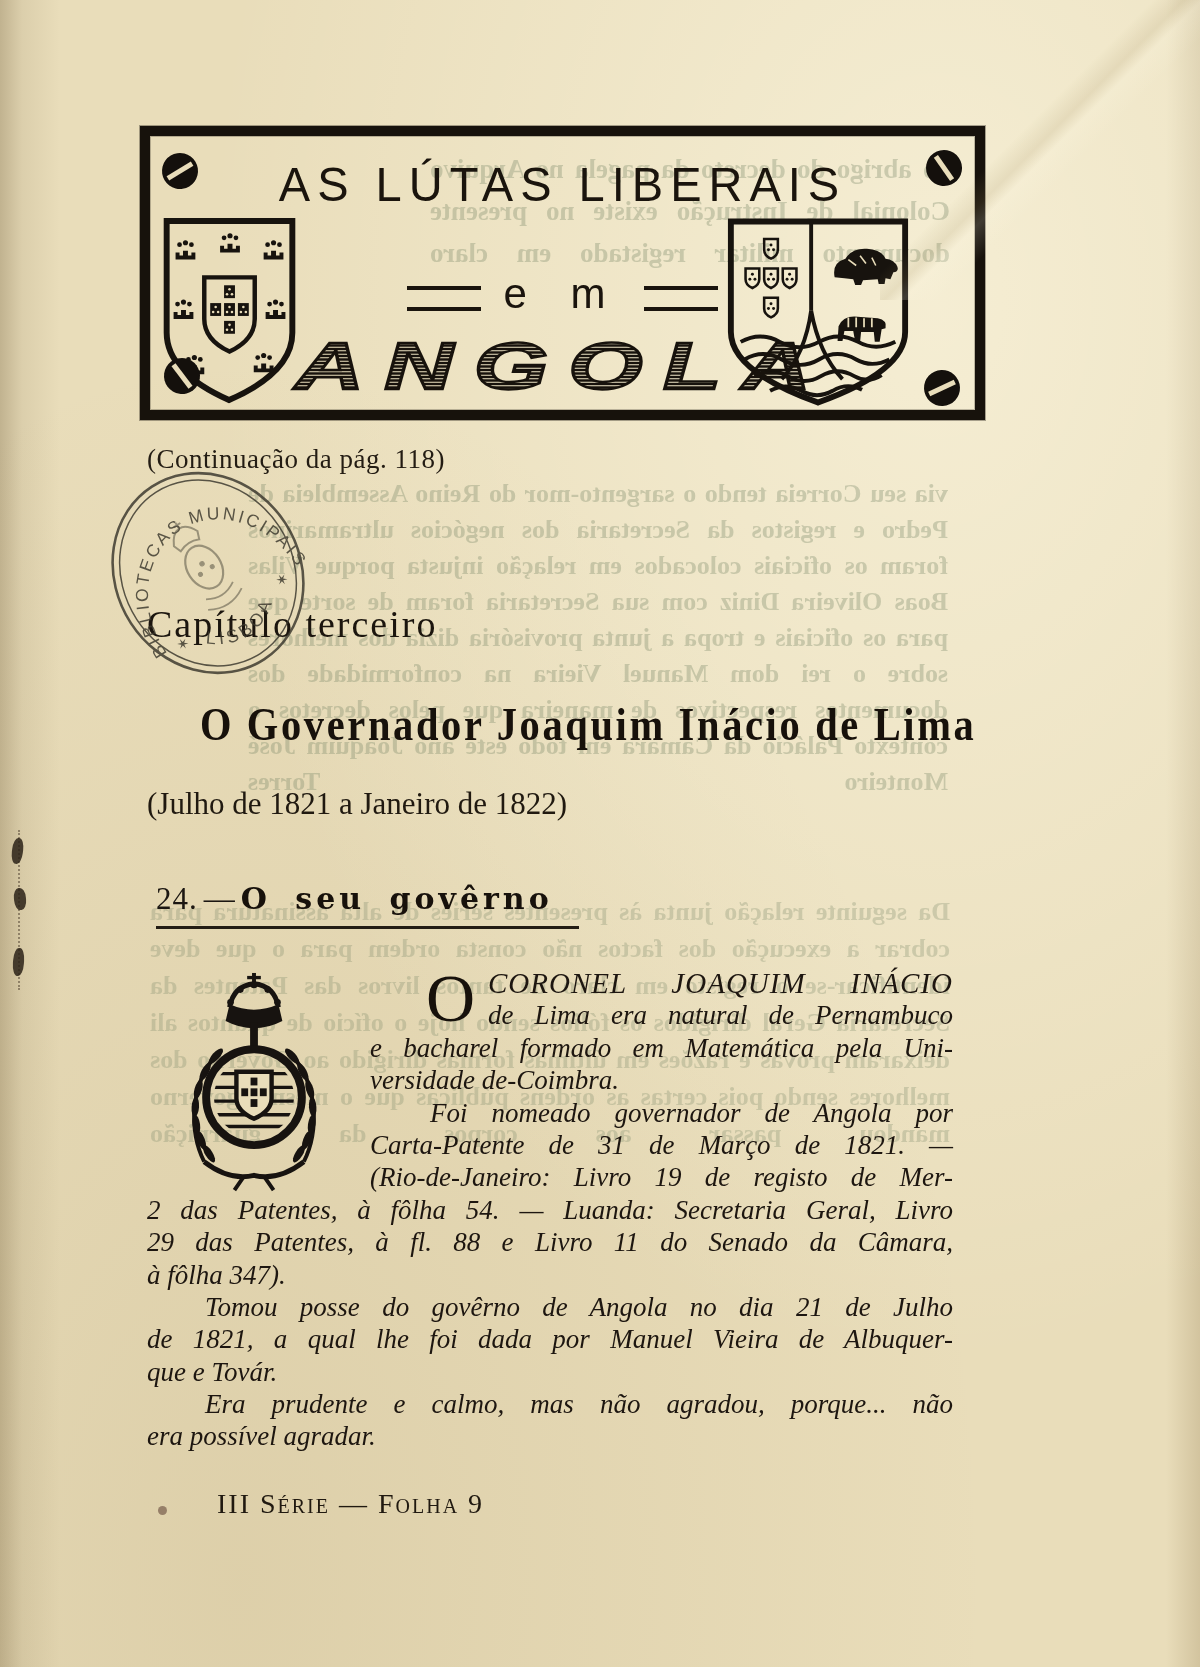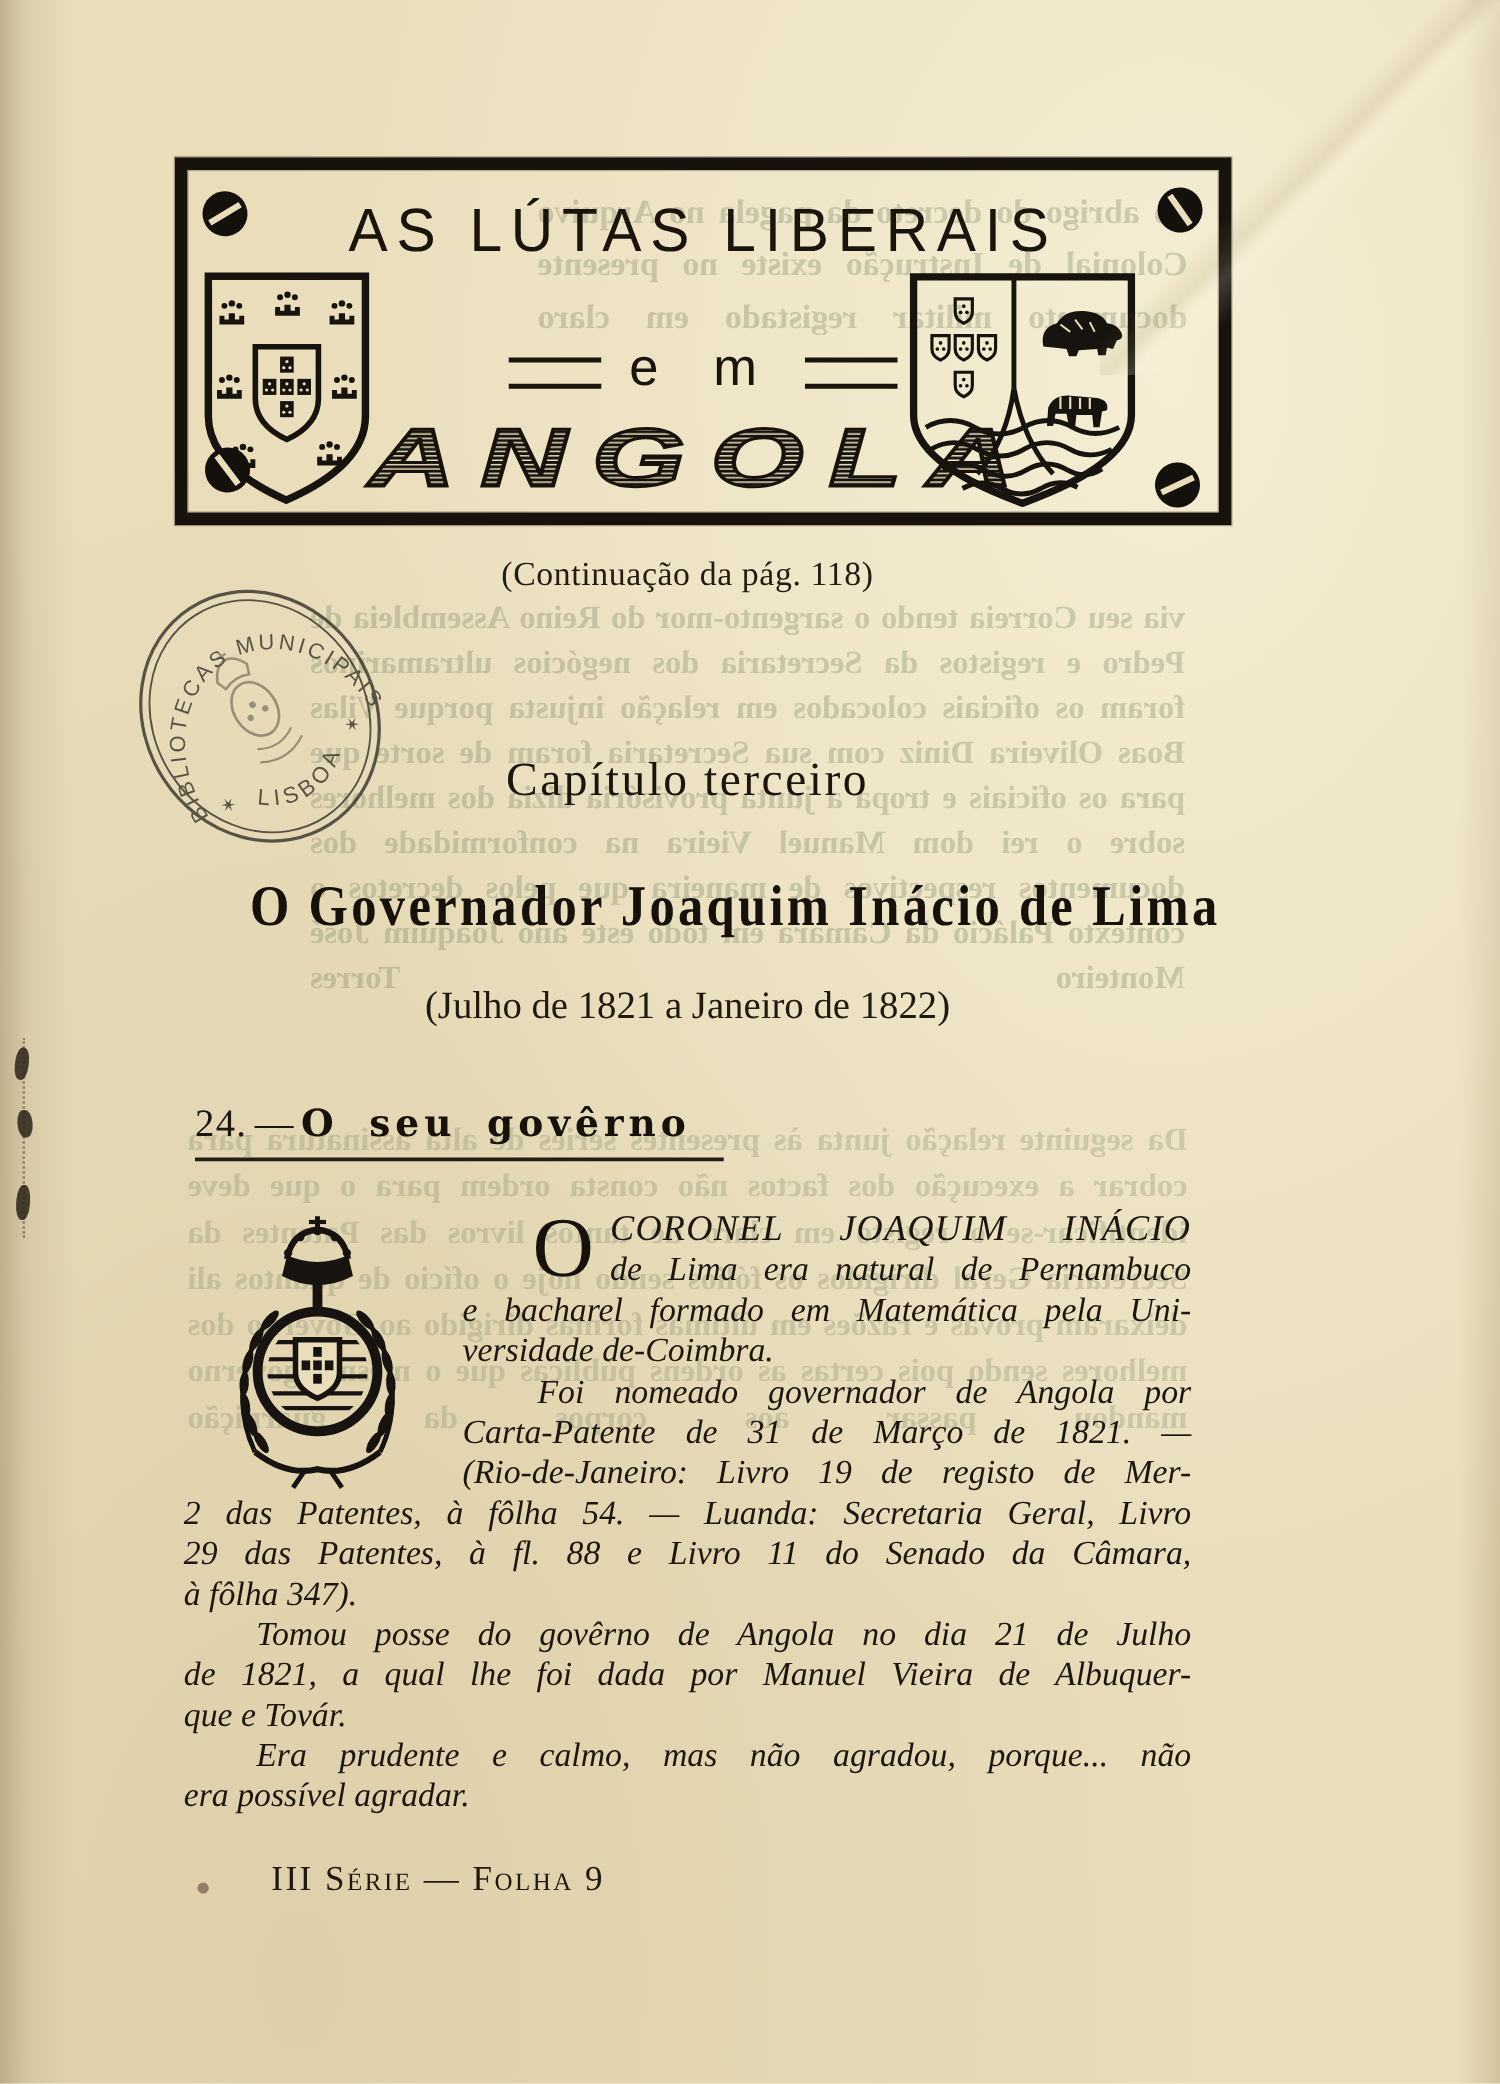--- a/index.html
+++ b/index.html
@@ -35,21 +35,21 @@
     color:#1a140d;margin-top:-8px;}
   .angola-svg{position:absolute;left:50%;transform:translateX(-50%);bottom:2px;z-index:3;}
   .shieldL{position:absolute;left:10px;top:80px;z-index:2;}
   .shieldR{position:absolute;left:575px;top:80px;z-index:2;}
   .screw{position:absolute;width:38px;height:38px;z-index:4;}
   .screw.tl{left:11px;top:16px;transform:rotate(14deg);}
   .screw.tr{right:12px;top:13px;transform:rotate(100deg);}
   .screw.bl{left:13px;bottom:15px;transform:rotate(98deg);}
   .screw.br{right:14px;bottom:3px;transform:rotate(20deg);}
   
-  .centerband{position:absolute;left:147px;width:806px;text-align:center;z-index:1;}
+  .centerband{position:absolute;left:147px;width:806px;z-index:1;}
   .continuation{top:444px;font-size:27px;letter-spacing:.5px;color:#231c13;}
   .kicker{top:602px;font-size:38px;letter-spacing:2px;color:#1b150e;}
   .chap-title{top:698px;font-size:46px;font-weight:700;color:#17110b;}
   .chap-title .cond{display:inline-block;transform:scaleX(.88);letter-spacing:3px;white-space:nowrap;}
   .dates{top:786px;font-size:31px;color:#201910;}
   
   .stamp{position:absolute;left:108px;top:462px;width:200px;height:222px;z-index:2;
     transform:rotate(-33deg);opacity:.82;}
   
   .section-head{position:absolute;left:156px;top:881px;z-index:1;width:423px;

